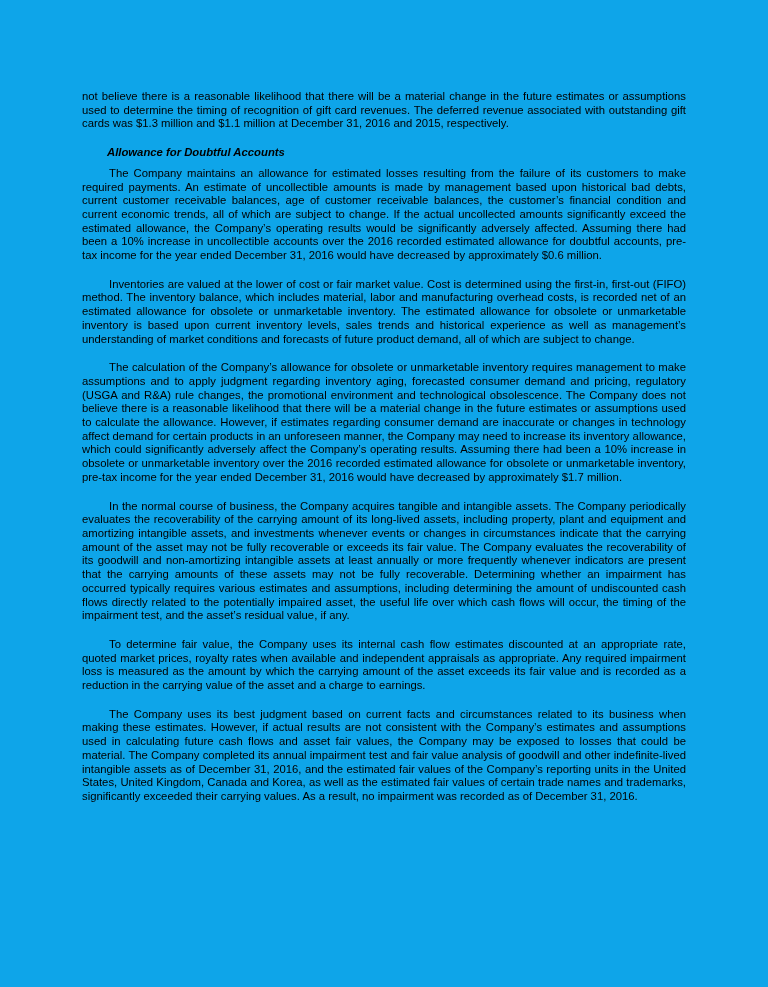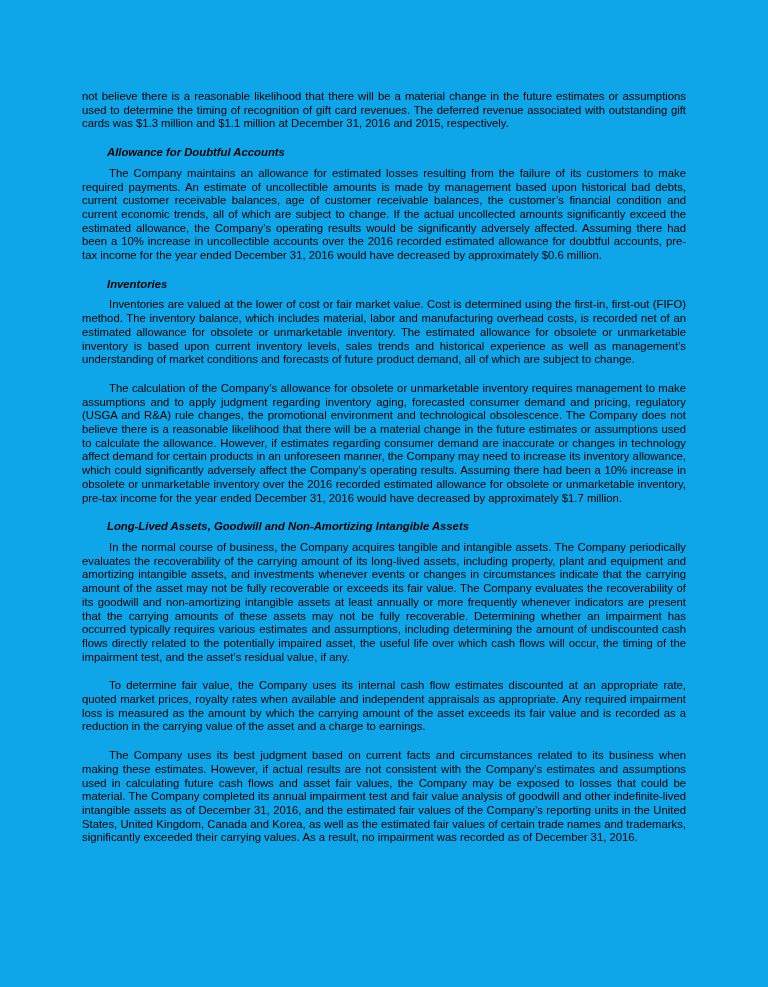--- a/index.html
+++ b/index.html
@@ -53,27 +53,25 @@
 <body>
 
 <div class="page">
   <div class="content">
     <p class="para continuation">not believe there is a reasonable likelihood that there will be a material change in the future estimates or assumptions used to determine the timing of recognition of gift card revenues. The deferred revenue associated with outstanding gift cards was $1.3 million and $1.1 million at December 31, 2016 and 2015, respectively.</p>
 
     <h3 class="heading">Allowance for Doubtful Accounts</h3>
 
     <p class="para">The Company maintains an allowance for estimated losses resulting from the failure of its customers to make required payments. An estimate of uncollectible amounts is made by management based upon historical bad debts, current customer receivable balances, age of customer receivable balances, the customer’s financial condition and current economic trends, all of which are subject to change. If the actual uncollected amounts significantly exceed the estimated allowance, the Company’s operating results would be significantly adversely affected. Assuming there had been a 10% increase in uncollectible accounts over the 2016 recorded estimated allowance for doubtful accounts, pre-tax income for the year ended December 31, 2016 would have decreased by approximately $0.6 million.</p>
 
-    <h3 class="heading">Inventories</h3>
 
     <p class="para">Inventories are valued at the lower of cost or fair market value. Cost is determined using the first-in, first-out (FIFO) method. The inventory balance, which includes material, labor and manufacturing overhead costs, is recorded net of an estimated allowance for obsolete or unmarketable inventory. The estimated allowance for obsolete or unmarketable inventory is based upon current inventory levels, sales trends and historical experience as well as management’s understanding of market conditions and forecasts of future product demand, all of which are subject to change.</p>
 
     <p class="para">The calculation of the Company’s allowance for obsolete or unmarketable inventory requires management to make assumptions and to apply judgment regarding inventory aging, forecasted consumer demand and pricing, regulatory (USGA and R&amp;A) rule changes, the promotional environment and technological obsolescence. The Company does not believe there is a reasonable likelihood that there will be a material change in the future estimates or assumptions used to calculate the allowance. However, if estimates regarding consumer demand are inaccurate or changes in technology affect demand for certain products in an unforeseen manner, the Company may need to increase its inventory allowance, which could significantly adversely affect the Company’s operating results. Assuming there had been a 10% increase in obsolete or unmarketable inventory over the 2016 recorded estimated allowance for obsolete or unmarketable inventory, pre-tax income for the year ended December 31, 2016 would have decreased by approximately $1.7 million.</p>
 
-    <h3 class="heading">Long-Lived Assets, Goodwill and Non-Amortizing Intangible Assets</h3>
 
     <p class="para">In the normal course of business, the Company acquires tangible and intangible assets. The Company periodically evaluates the recoverability of the carrying amount of its long-lived assets, including property, plant and equipment and amortizing intangible assets, and investments whenever events or changes in circumstances indicate that the carrying amount of the asset may not be fully recoverable or exceeds its fair value. The Company evaluates the recoverability of its goodwill and non-amortizing intangible assets at least annually or more frequently whenever indicators are present that the carrying amounts of these assets may not be fully recoverable. Determining whether an impairment has occurred typically requires various estimates and assumptions, including determining the amount of undiscounted cash flows directly related to the potentially impaired asset, the useful life over which cash flows will occur, the timing of the impairment test, and the asset’s residual value, if any.</p>
 
     <p class="para">To determine fair value, the Company uses its internal cash flow estimates discounted at an appropriate rate, quoted market prices, royalty rates when available and independent appraisals as appropriate. Any required impairment loss is measured as the amount by which the carrying amount of the asset exceeds its fair value and is recorded as a reduction in the carrying value of the asset and a charge to earnings.</p>
 
     <p class="para">The Company uses its best judgment based on current facts and circumstances related to its business when making these estimates. However, if actual results are not consistent with the Company’s estimates and assumptions used in calculating future cash flows and asset fair values, the Company may be exposed to losses that could be material. The Company completed its annual impairment test and fair value analysis of goodwill and other indefinite-lived intangible assets as of December 31, 2016, and the estimated fair values of the Company’s reporting units in the United States, United Kingdom, Canada and Korea, as well as the estimated fair values of certain trade names and trademarks, significantly exceeded their carrying values. As a result, no impairment was recorded as of December 31, 2016.</p>
   </div>
 
   <div class="page-number">26</div>
 </div>

